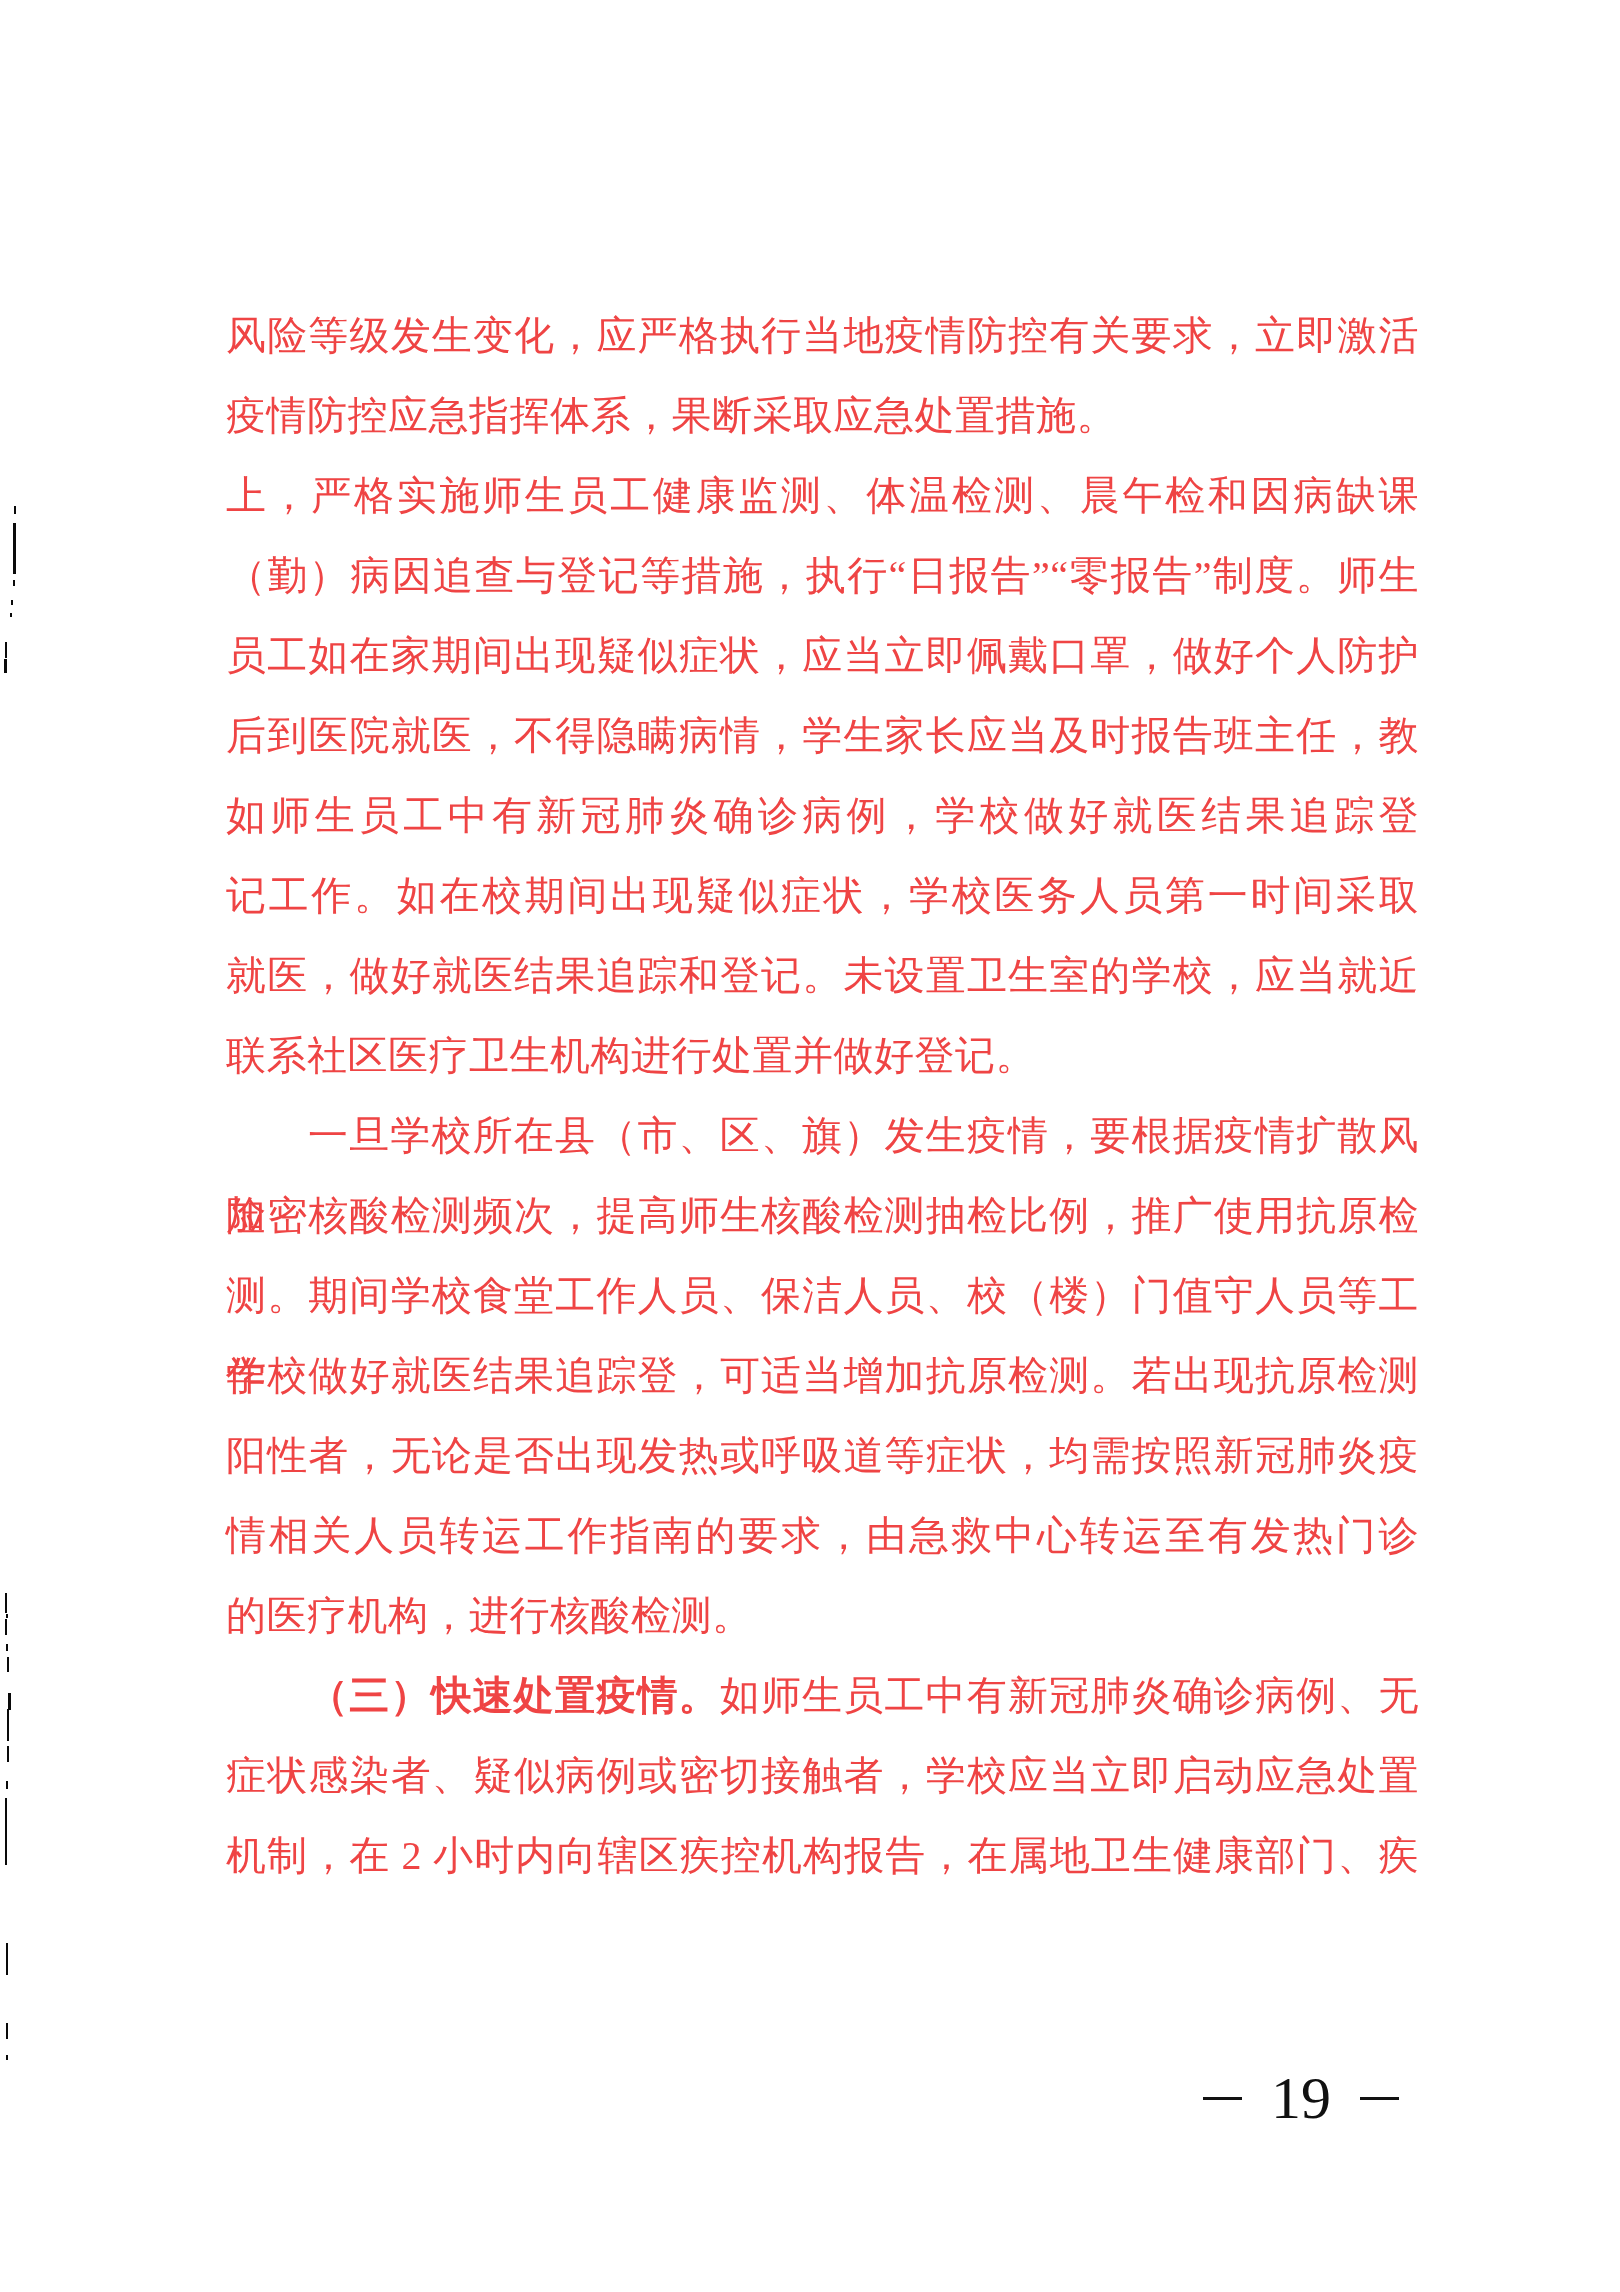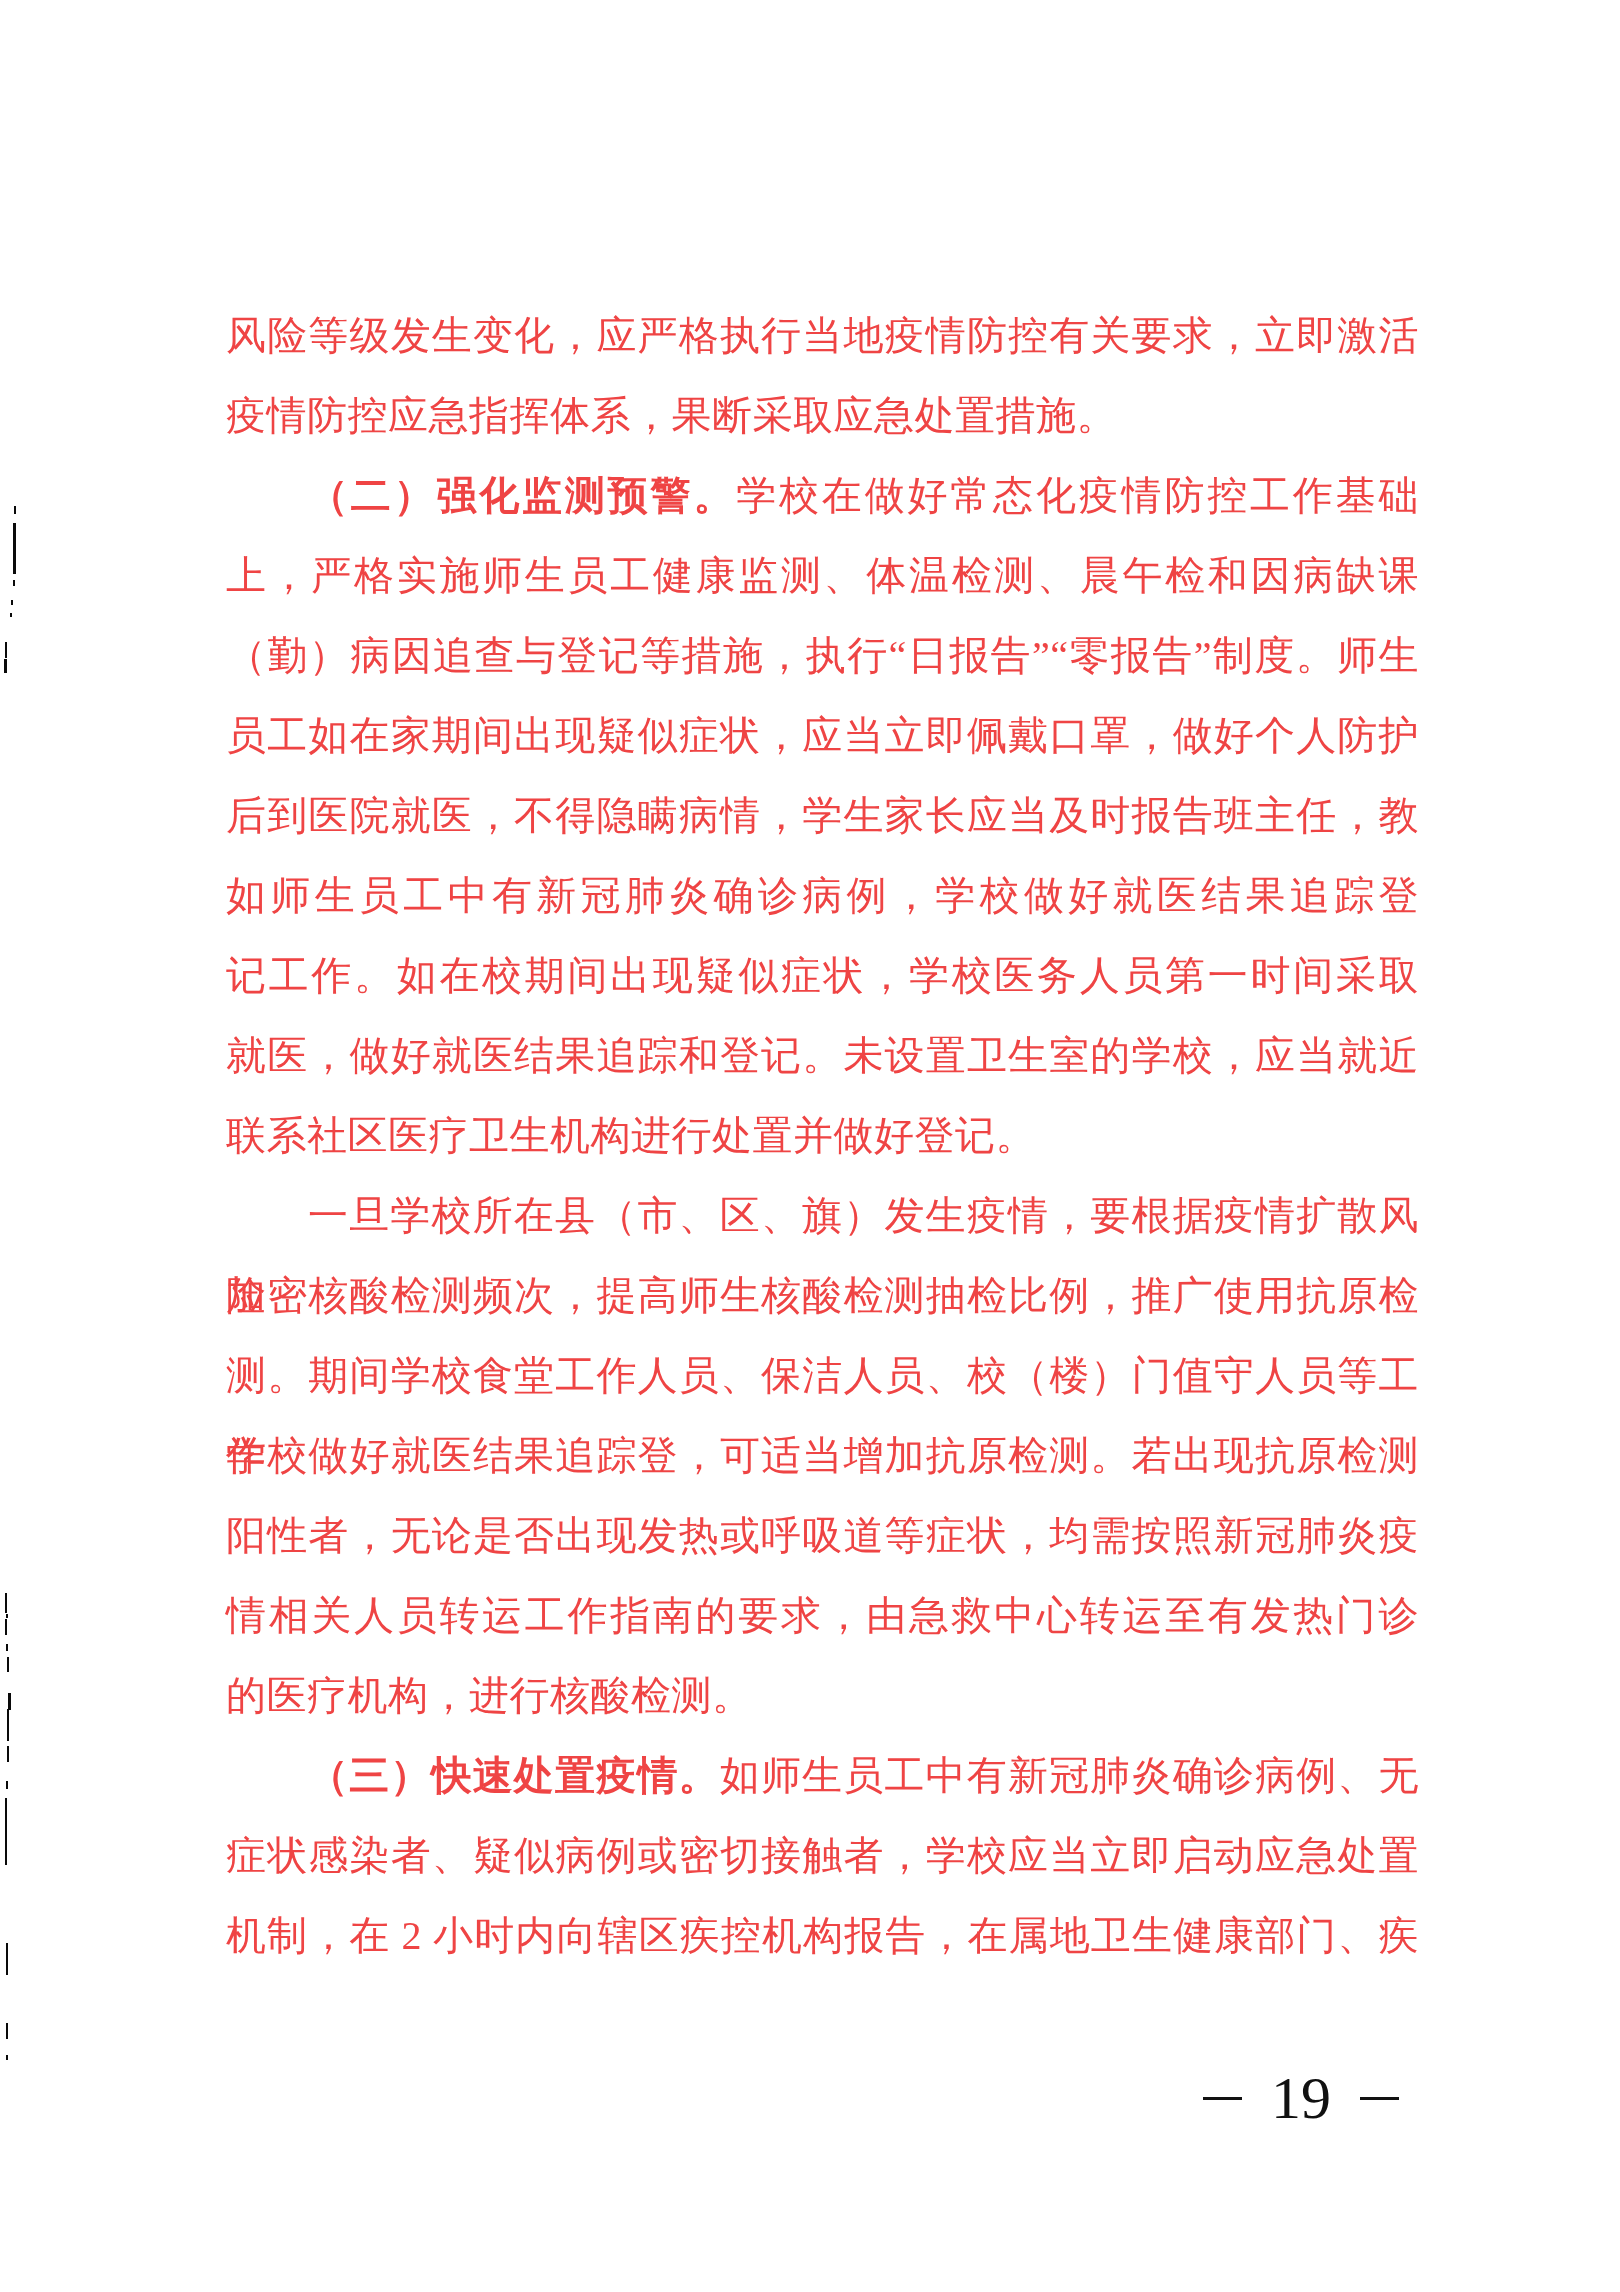--- a/index.html
+++ b/index.html
@@ -93,21 +93,20 @@
       <div class="artifact" style="left: 5.9px; top: 1781px; width: 2px; height: 7.8px;"></div>
       <div class="artifact" style="left: 4.9px; top: 1798px; width: 2px; height: 30px;"></div>
       <div class="artifact" style="left: 4.9px; top: 1827px; width: 2px; height: 38px;"></div>
       <div class="artifact" style="left: 5.9px; top: 1943px; width: 2px; height: 32px;"></div>
       <div class="artifact" style="left: 5.9px; top: 2023px; width: 2px; height: 15.7px;"></div>
       <div class="artifact" style="left: 5.9px; top: 2055px; width: 2px; height: 4.9px;"></div>
     </div>
   <div class="text-block">
       <div class="text-line"><span>风险等级发生变化，应严格执行当地疫情防控有关要求，立即激活</span></div>
       <div class="text-line line-last"><span>疫情防控应急指挥体系，果断采取应急处置措施。</span></div>
-      <div class="text-line line-indent"><span class="seg-bold">（二）强化监测预警。</span><span>学校在做好常态化疫情防控工作基础</span></div>
       <div class="text-line"><span>上，严格实施师生员工健康监测、体温检测、晨午检和因病缺课</span></div>
       <div class="text-line"><span>（勤）病因追查与登记等措施，执行“日报告”“零报告”制度。师生</span></div>
       <div class="text-line"><span>员工如在家期间出现疑似症状，应当立即佩戴口罩，做好个人防护</span></div>
       <div class="text-line"><span>后到医院就医，不得隐瞒病情，学生家长应当及时报告班主任，教</span></div>
       <div class="text-line"><span>如师生员工中有新冠肺炎确诊病例，学校做好就医结果追踪登</span></div>
       <div class="text-line"><span>记工作。如在校期间出现疑似症状，学校医务人员第一时间采取</span></div>
       <div class="text-line"><span>就医，做好就医结果追踪和登记。未设置卫生室的学校，应当就近</span></div>
       <div class="text-line line-last"><span>联系社区医疗卫生机构进行处置并做好登记。</span></div>
       <div class="text-line line-indent"><span>一旦学校所在县（市、区、旗）发生疫情，要根据疫情扩散风险</span></div>
       <div class="text-line"><span>加密核酸检测频次，提高师生核酸检测抽检比例，推广使用抗原检</span></div>

